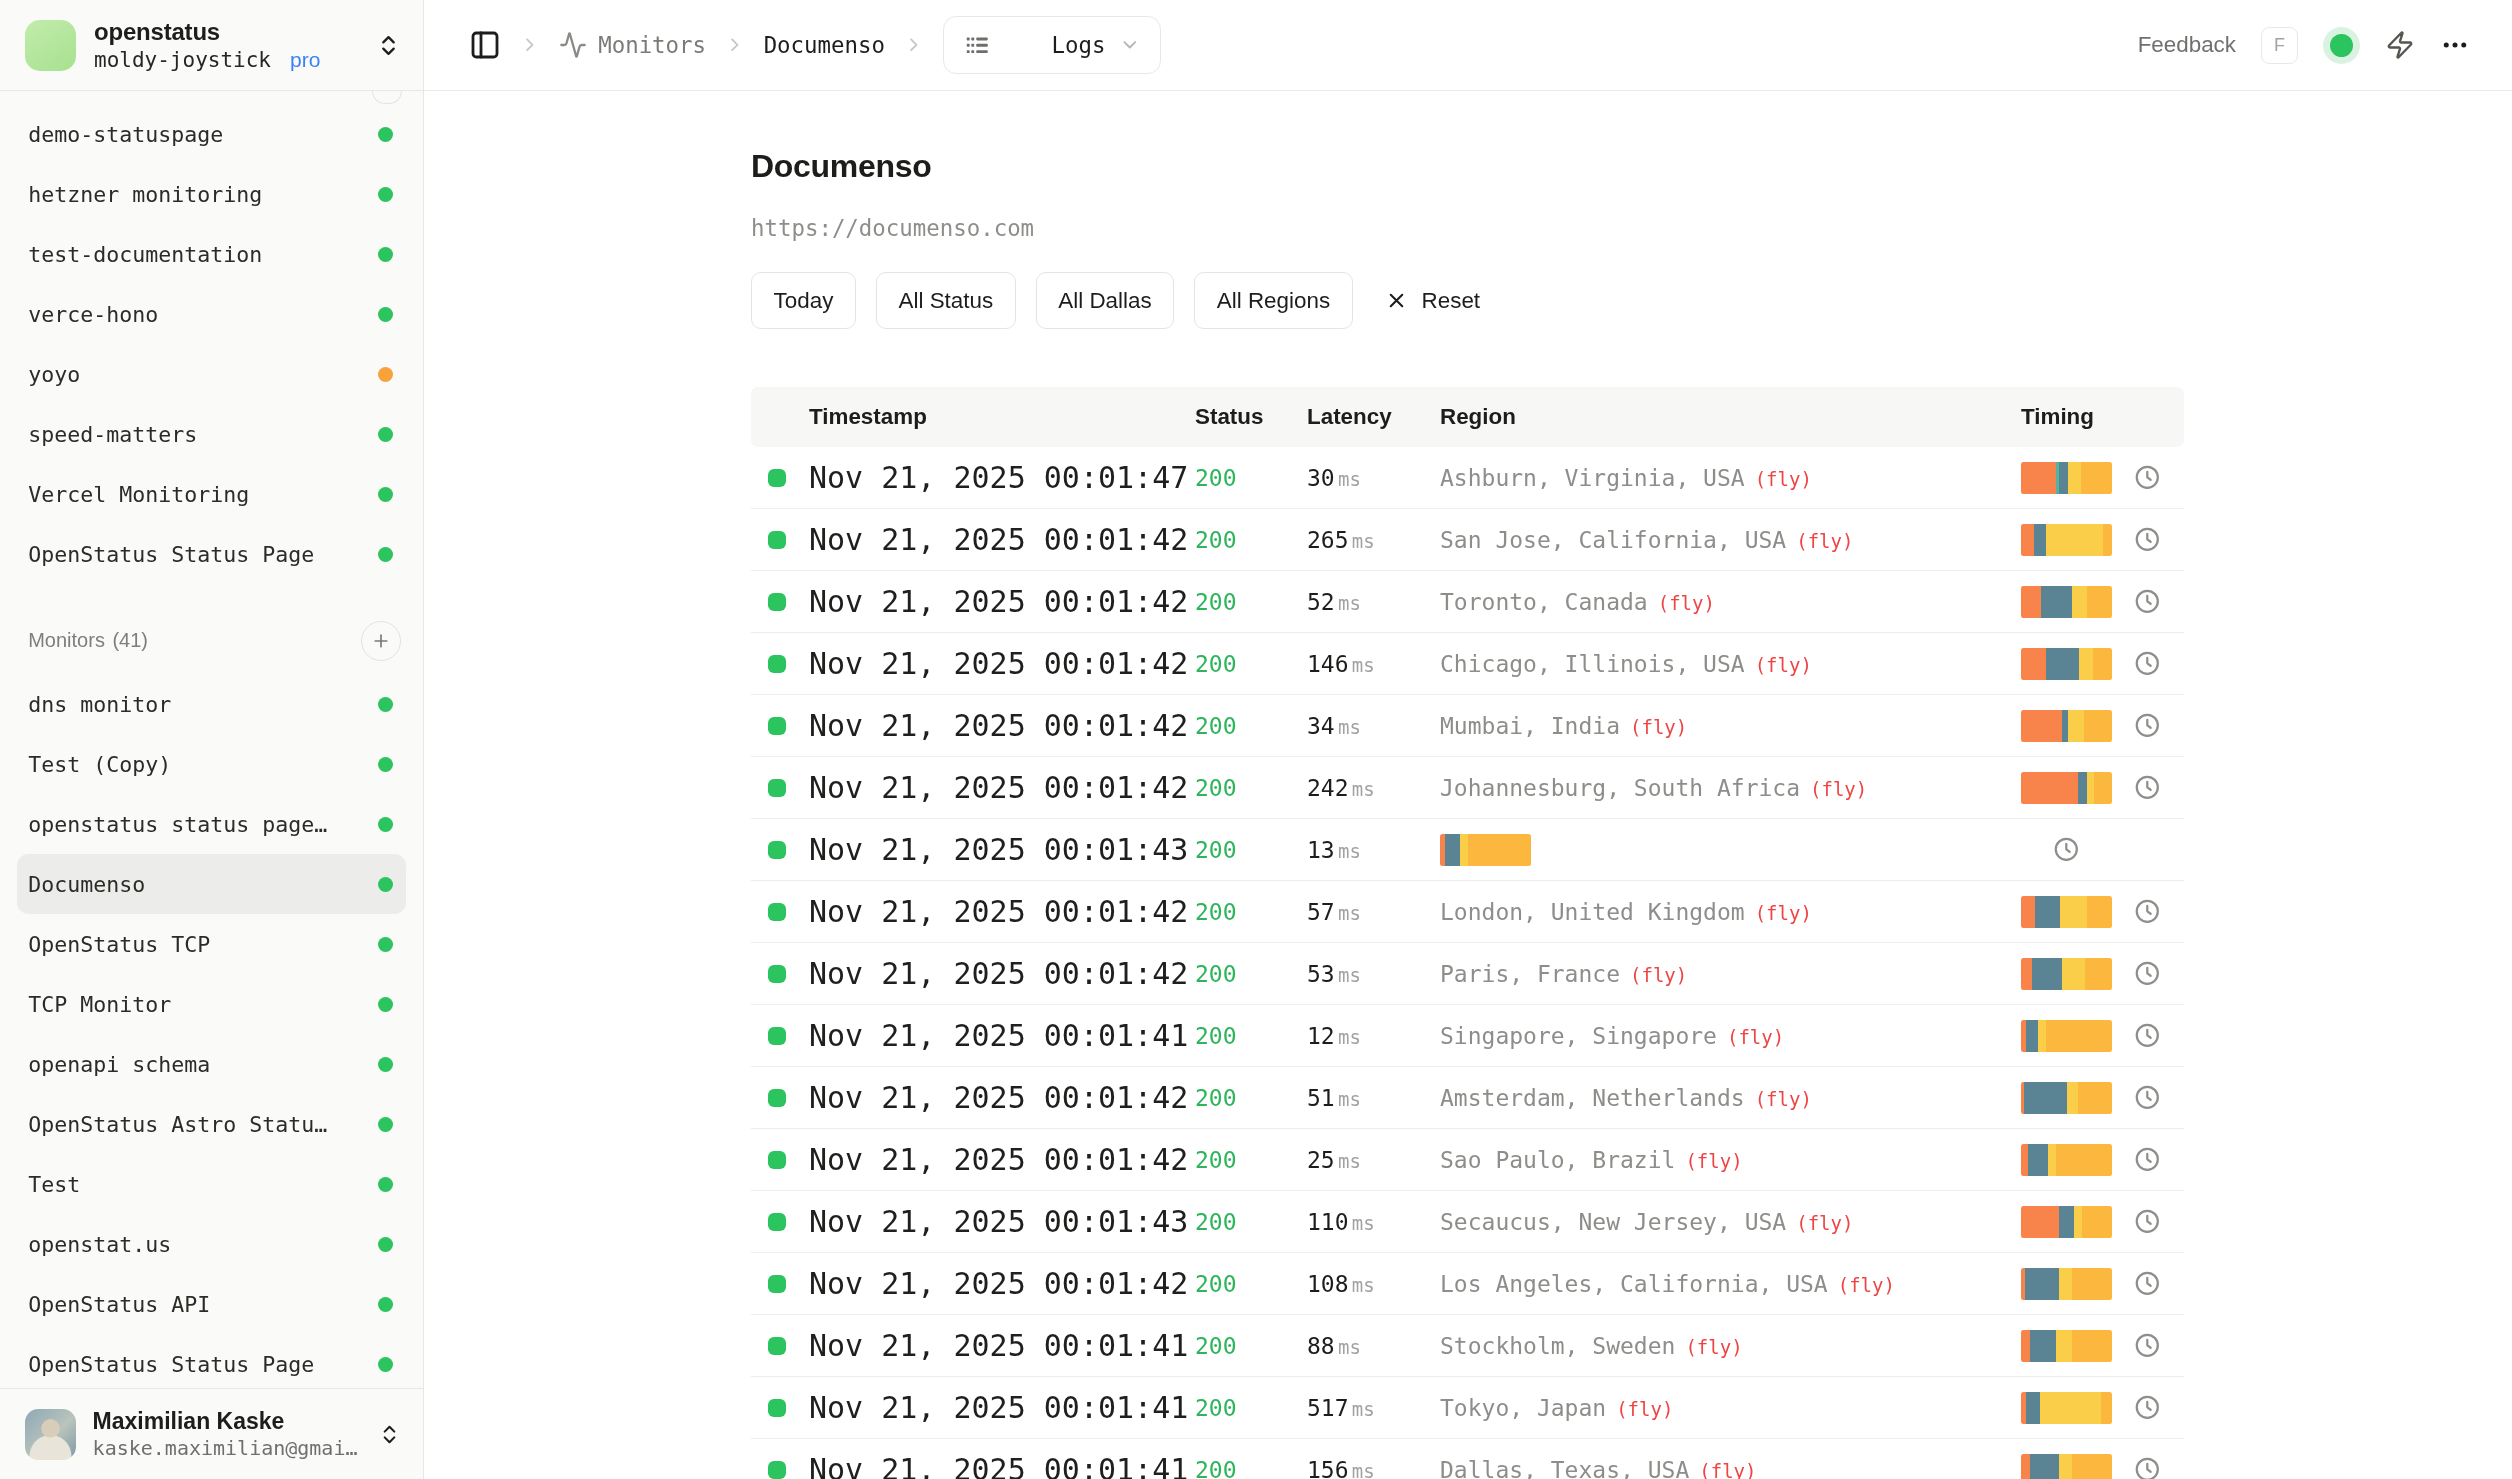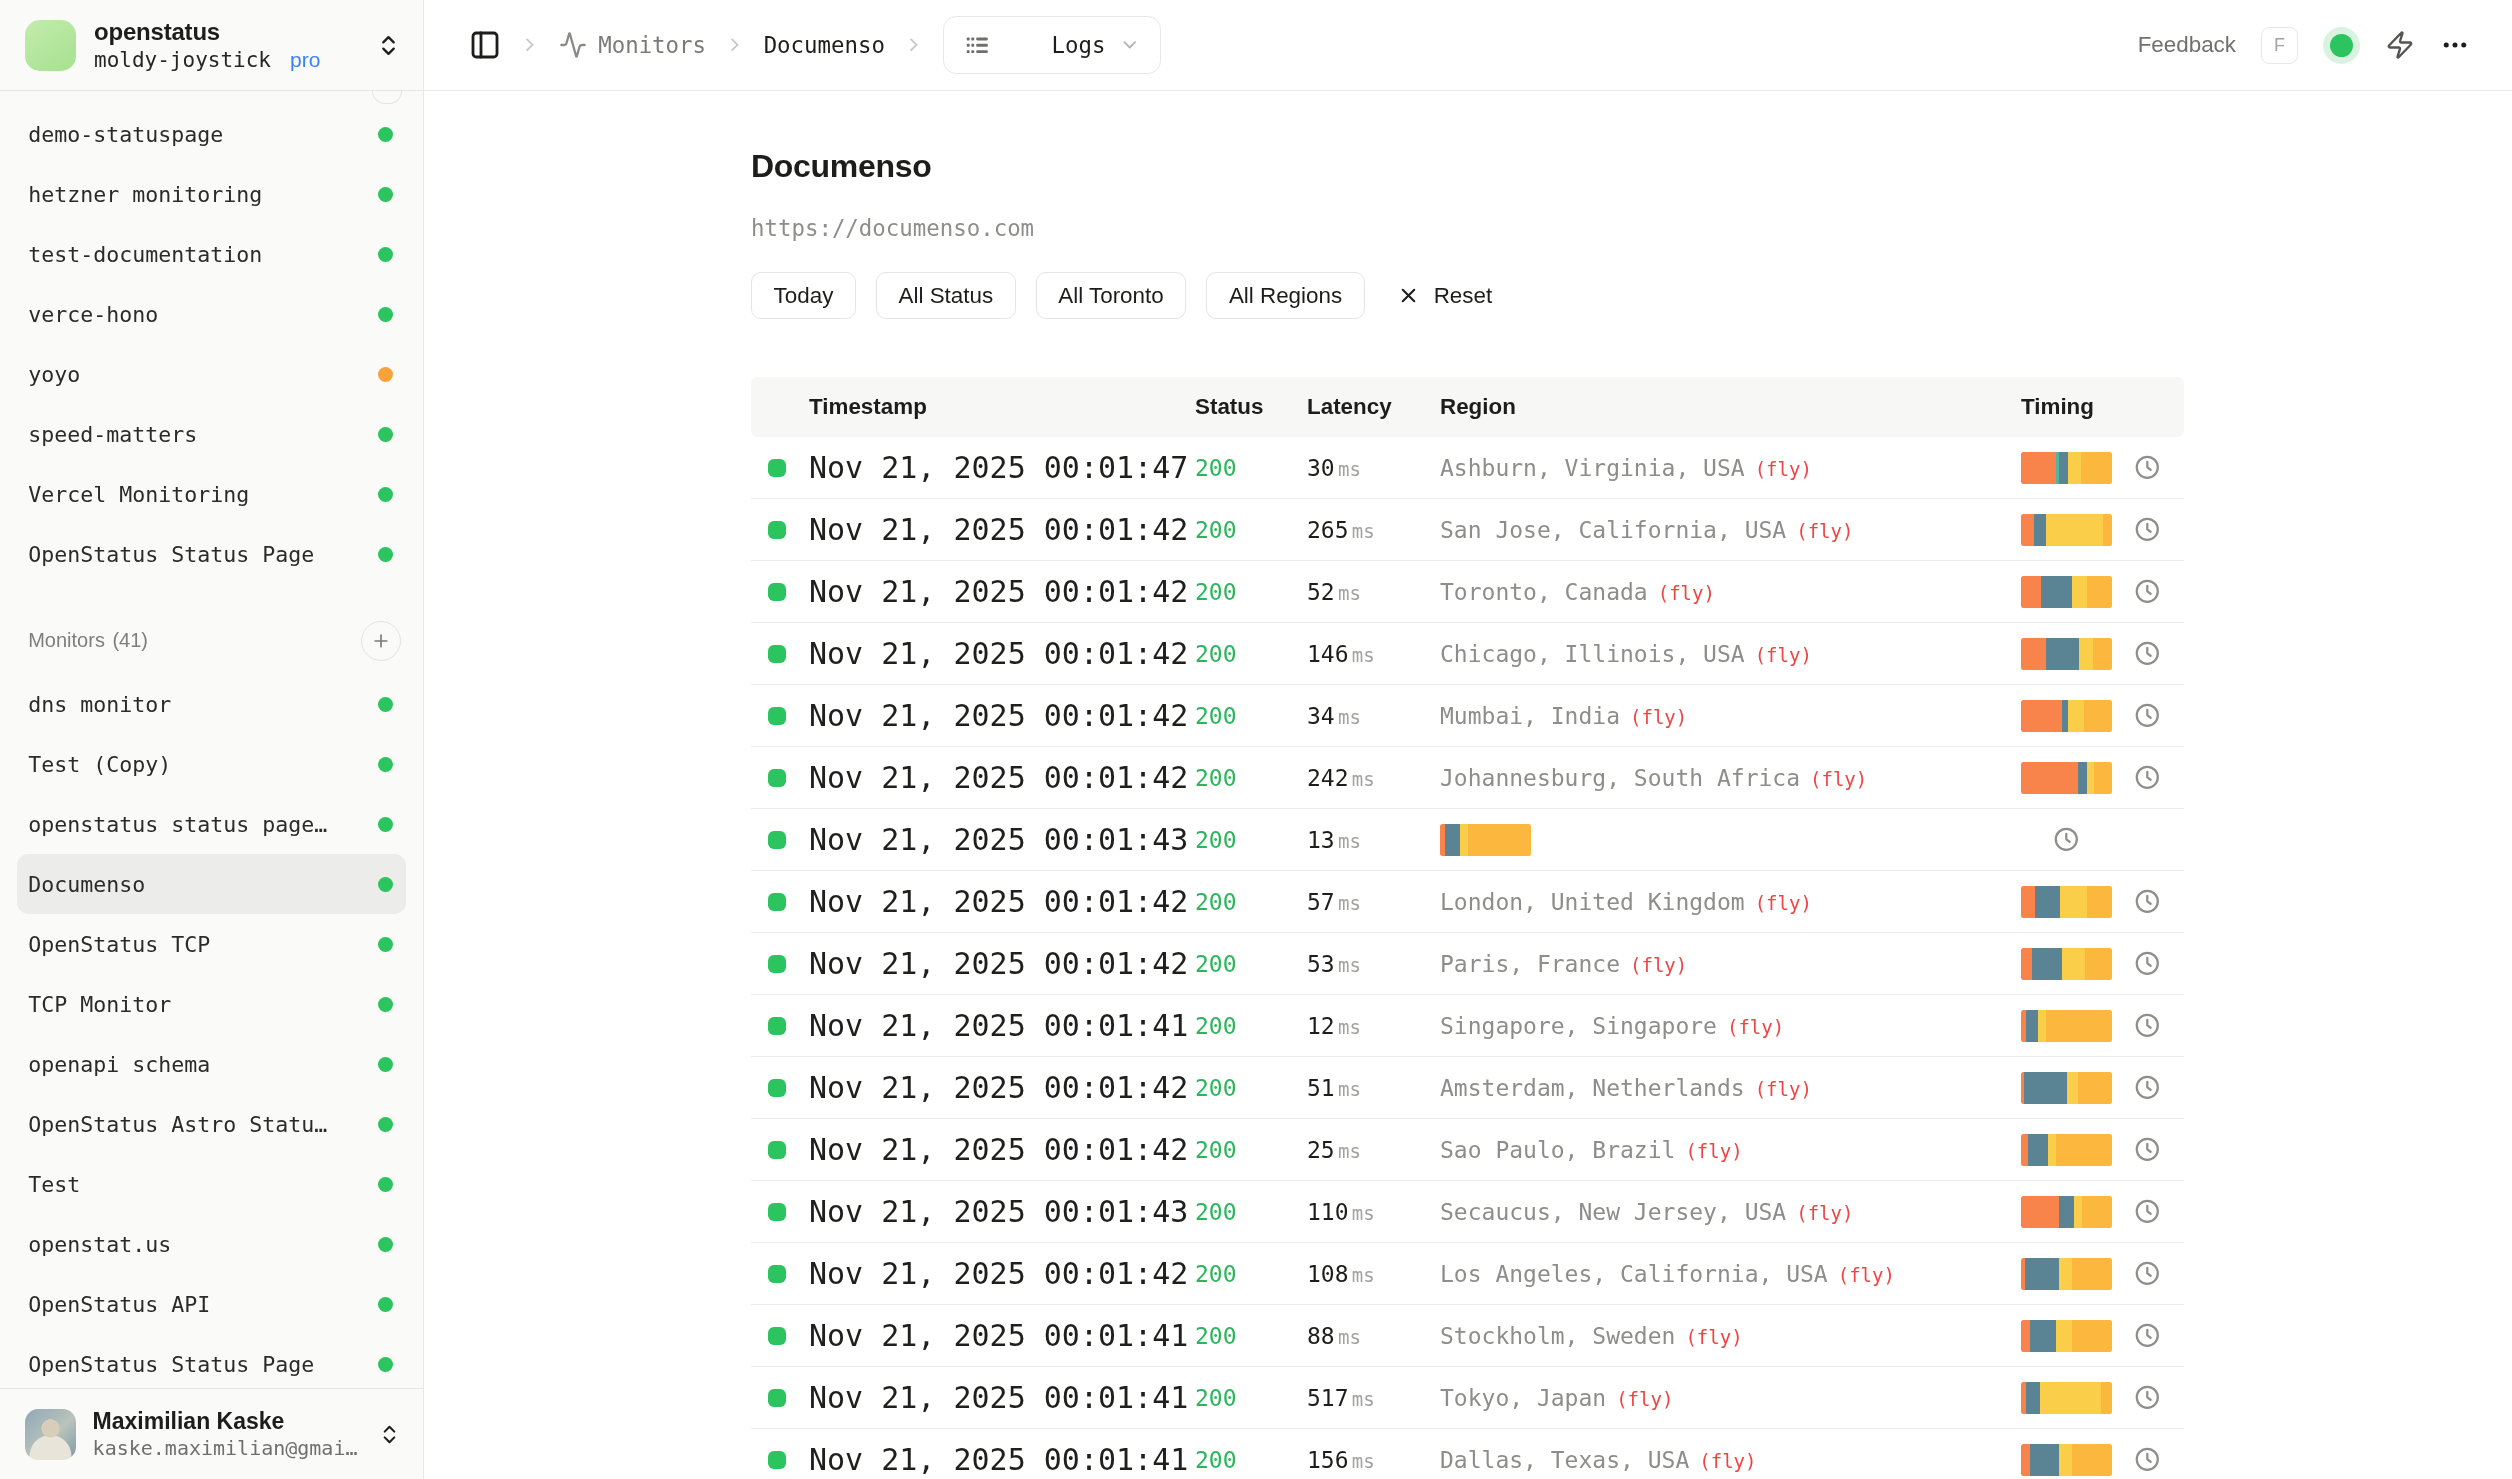--- a/index.html
+++ b/index.html
@@ -64,21 +64,21 @@
     display:flex; align-items:center; justify-content:center; font-size:18px; color:#A3A3A1; }
   .status-ring { width:37px; height:37px; border-radius:50%; background:#D9F3E0;
     display:flex; align-items:center; justify-content:center; cursor:pointer; }
   .status-ring i { width:23px; height:23px; border-radius:50%; background:#2BC45F; display:block; }
   .icon-btn { background:none; border:none; padding:0; cursor:pointer; display:flex; align-items:center; }
 
   .content { padding:55px 0 0 327px; }
   h1 { margin:0; font-size:32px; font-weight:600; letter-spacing:-0.3px; line-height:40px; }
   .url { margin-top:28px; font-size:22.4px; color:#8D8D8A; line-height:28px; }
   .filters { margin-top:30px; display:flex; align-items:center; gap:20px; }
-  .fbtn { height:47px; border:0.8px solid #E4E4E3; border-radius:10px; background:#fff;
+  .fbtn { height:57px; border:0.8px solid #E4E4E3; border-radius:10px; background:#fff;
     padding:0 21.6px; font-size:22.4px; font-weight:500; color:#1d1d1b; display:flex;
     align-items:center; cursor:pointer; font-family:"Liberation Sans",sans-serif; }
   .reset { display:flex; align-items:center; gap:13.3px; margin-left:6.6px; font-size:22.4px;
     font-weight:500; cursor:pointer; background:none; border:none; color:#1d1d1b;
     font-family:"Liberation Sans",sans-serif; }
 
   .table { margin-top:58px; width:1433px; }
   .thead, .trow { display:grid;
     grid-template-columns:58px 386px 112px 133px 581px 91px 71px; align-items:center; }
   .thead { height:60px; background:#F7F7F6; border-radius:6.6px; font-size:22.4px;
@@ -293,21 +293,21 @@
       </div>
     </header>
 
     <section class="content">
       <h1>Documenso</h1>
       <div class="url mono">https://documenso.com</div>
 
       <div class="filters">
         <button class="fbtn">Today</button>
         <button class="fbtn">All Status</button>
-        <button class="fbtn">All Toronto</button>
+        <button class="fbtn">All Dallas</button>
         <button class="fbtn">All Regions</button>
         <button class="reset">
           <svg width="23" height="23" viewBox="0 0 24 24" fill="none" stroke="#1d1d1b" stroke-width="2.2" stroke-linecap="round">
               <path d="M18 6 6 18"></path>
               <path d="m6 6 12 12"></path>
             </svg>
           <span>Reset</span>
         </button>
       </div>
 

